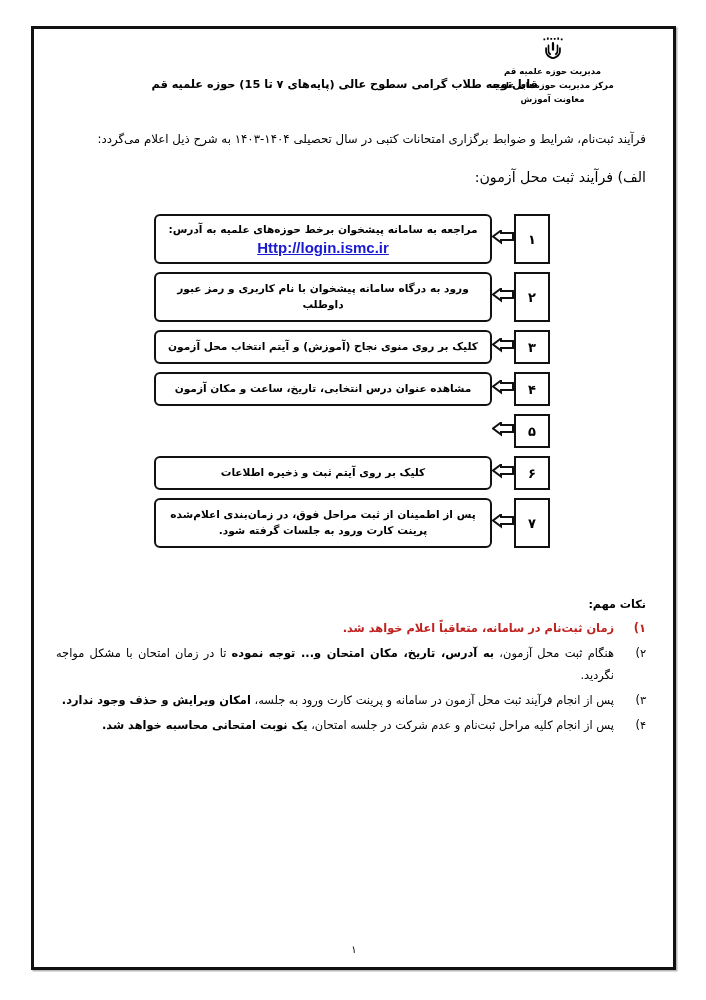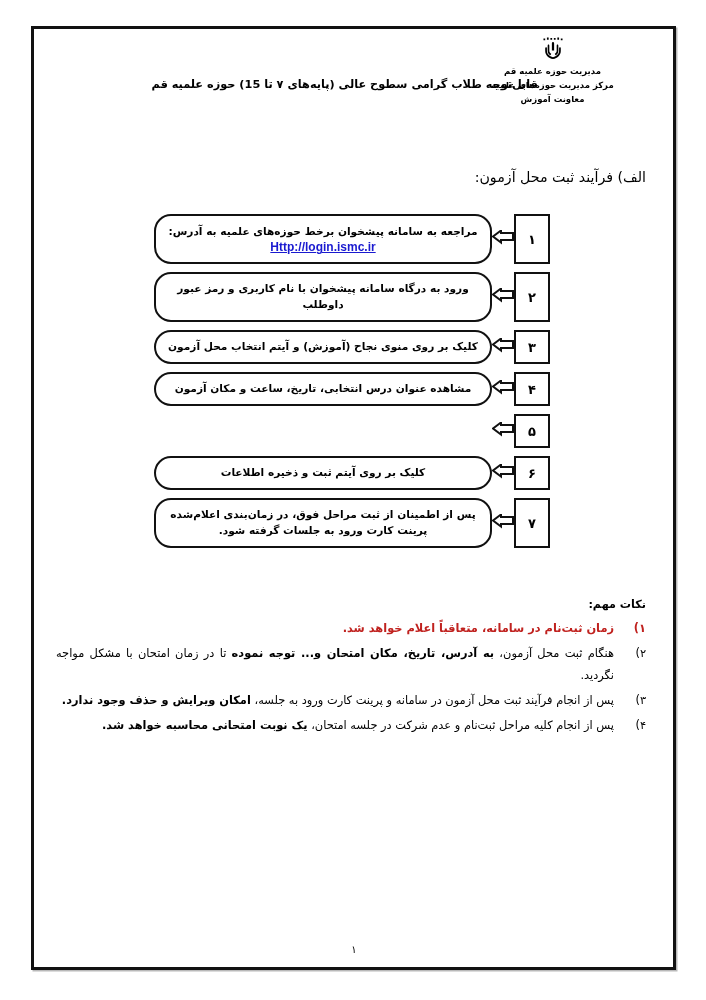--- a/index.html
+++ b/index.html
@@ -134,39 +134,39 @@
     flex: 0 0 22px;
     position: relative;
     display: flex;
     align-items: center;
     justify-content: center;
   }
   .arrow svg { display: block; }
   .step-box {
     flex: 1 1 auto;
     border: 2.2px solid #111111;
-    border-radius: 17px;
+    border-radius: 6px;
     background: #ffffff;
     min-height: 34px;
     display: flex;
     flex-direction: column;
     align-items: center;
     justify-content: center;
     padding: 5px 10px;
     box-sizing: border-box;
     text-align: center;
     direction: rtl;
   }
   .step-text {
     font-size: 10.6px;
     font-weight: bold;
     line-height: 1.5;
   }
   .step-link {
-    font-size: 12px;
+    font-size: 15px;
     font-weight: bold;
     color: #1a1ad0;
     text-decoration: underline;
     direction: ltr;
     margin-top: 1px;
     font-family: "Liberation Sans", sans-serif;
   }
   .tall { min-height: 50px; }
 
   
@@ -238,20 +238,21 @@
         <path d="M40 24 c1.4 0 2.3 1.2 2.3 2.8 v12 c0 5 -3 8.6 -6.6 10.1 l-1.6 -3.6 c2.6 -1.2 4.4 -3.6 4.4 -6.9 v-11.6 c0 -1.6 0.9 -2.8 1.5 -2.8 z" fill="#000"></path>
         <path d="M14 30 c-1.2 0 -2 1 -2 2.4 v6.4 c0 9.2 7.2 16.6 18 18.8 c10.8 -2.2 18 -9.6 18 -18.8 v-6.4 c0 -1.4 -0.8 -2.4 -2 -2.4 c-1.2 0 -2 1 -2 2.4 v6.2 c0 7.2 -5.6 12.8 -14 14.8 c-8.4 -2 -14 -7.6 -14 -14.8 v-6.2 c0 -1.4 -0.8 -2.4 -2 -2.4 z" fill="#000"></path>
       </svg>
       <div class="masthead-line">مدیریت حوزه علمیه قم</div>
       <div class="masthead-line">مرکز مدیریت حوزه‌های علمیه</div>
       <div class="masthead-line">معاونت آموزش</div>
     </div>
 
     <div class="doc-title">قابل‌توجه طلاب گرامی سطوح عالی (پایه‌های ۷ تا 15) حوزه علمیه قم</div>
 
+    <div class="intro">فرآیند ثبت‌نام، شرایط و ضوابط برگزاری امتحانات کتبی در سال تحصیلی ۱۴۰۴-۱۴۰۳ به شرح ذیل اعلام می‌گردد:</div>
 
     <div class="section-heading">الف) فرآیند ثبت محل آزمون:</div>
 
     <div class="flow" id="flow-container">
         <div class="flow-row">
           <div class="num-box">۱</div>
           <div class="arrow">
             <svg width="22" height="18" viewBox="0 0 22 18">
               <path d="M21 3 H9 V0.5 L1 6.5 L9 12.5 V10 H21 Z" fill="none" stroke="#111" stroke-width="2"></path>
             </svg>

